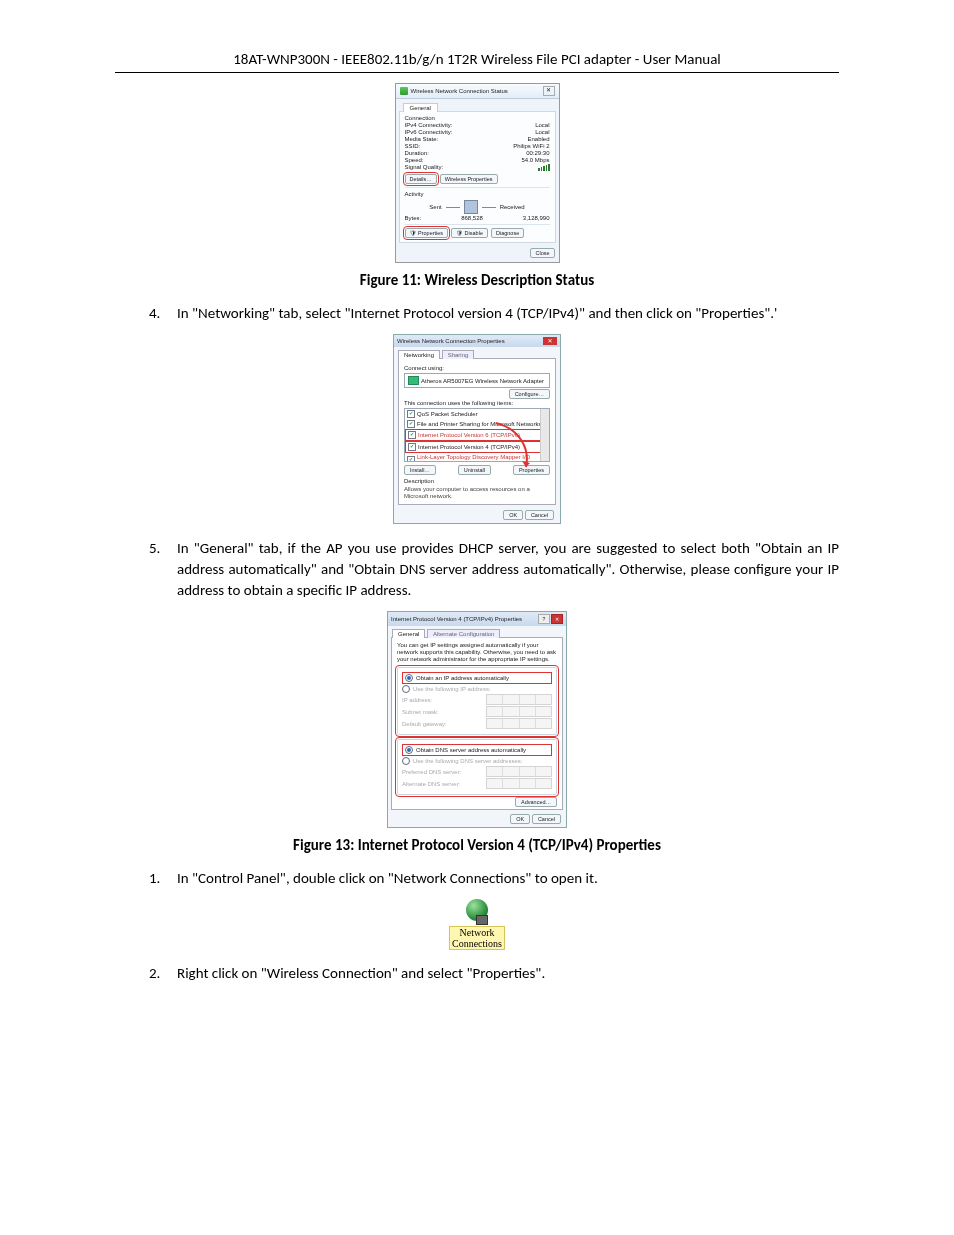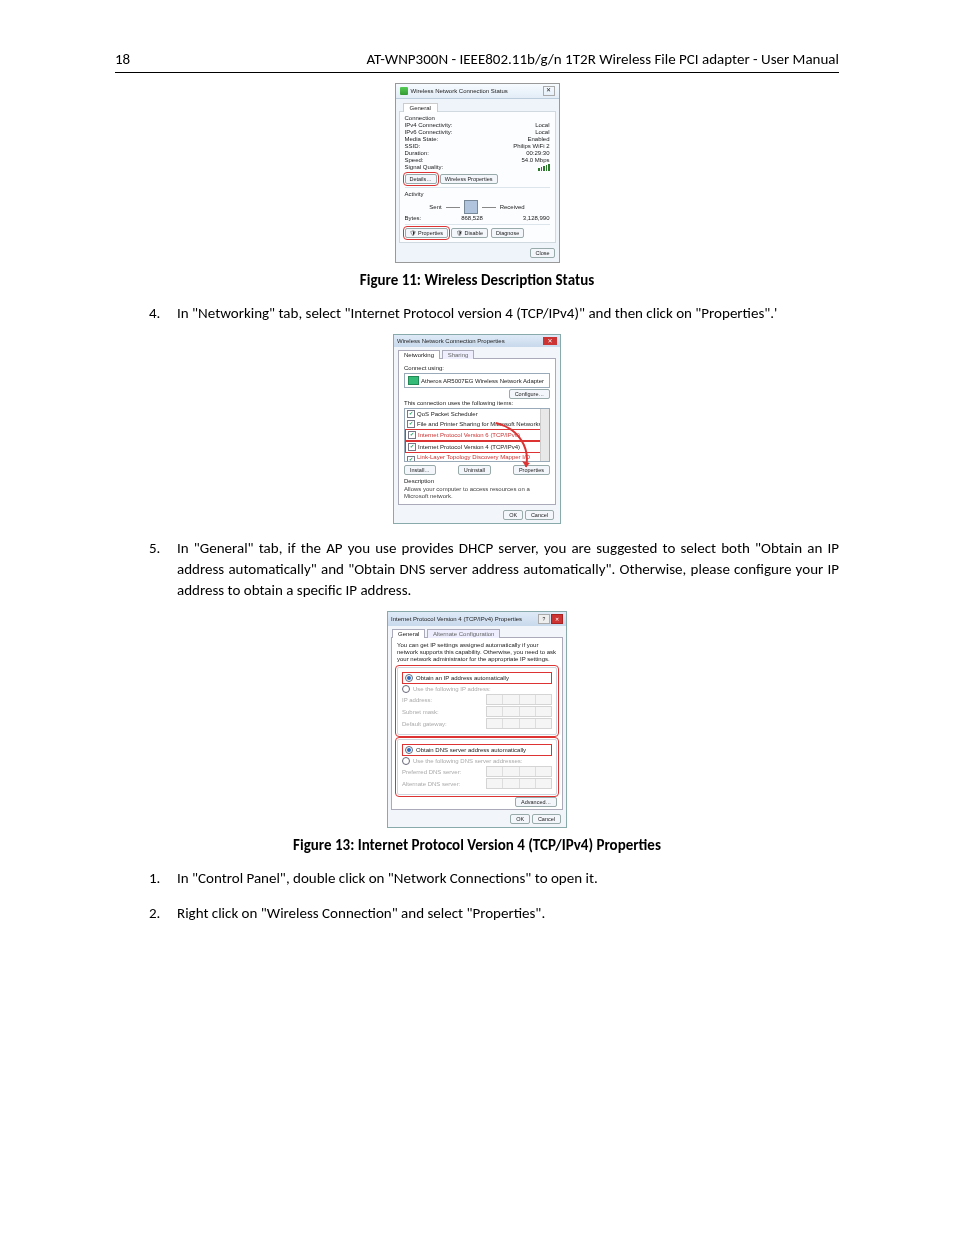--- a/index.html
+++ b/index.html
@@ -10,21 +10,21 @@
 }
 .page {
   width: 954px;
   height: 1235px;
   position: relative;
   box-sizing: border-box;
   padding: 50px 115px 50px 115px;
 }
 .header {
   display: flex;
-  justify-content: space-between;
+  justify-content: center;
   padding-bottom: 4px;
   border-bottom: 1px solid #000;
   font-size: 15px;
 }
 .body-text {
   font-size: 15px;
   line-height: 1.4;
   text-align: justify;
 }
 .list-item {
@@ -495,19 +495,30 @@
     </div>
   </div>
   <div class="caption">Figure 13: Internet Protocol Version 4 (TCP/IPv4) Properties</div>
 
 
   <div class="list-item body-text">
     <div class="list-num">1.</div>
     <div class="list-content">In "Control Panel", double click on "Network Connections" to open it.</div>
   </div>
 
+  <div class="figure">
+    <div class="neticon">
+      <div class="neticon-img">
+        <div class="neticon-globe"></div>
+        <div class="neticon-plug"></div>
+      </div>
+      <div class="neticon-label">
+        <span>Network</span><br><span>Connections</span>
+      </div>
+    </div>
+  </div>
 
   <div class="list-item body-text">
     <div class="list-num">2.</div>
     <div class="list-content">Right click on "Wireless Connection" and select "Properties".</div>
   </div>
 
 </div>
 
 </body></html>

